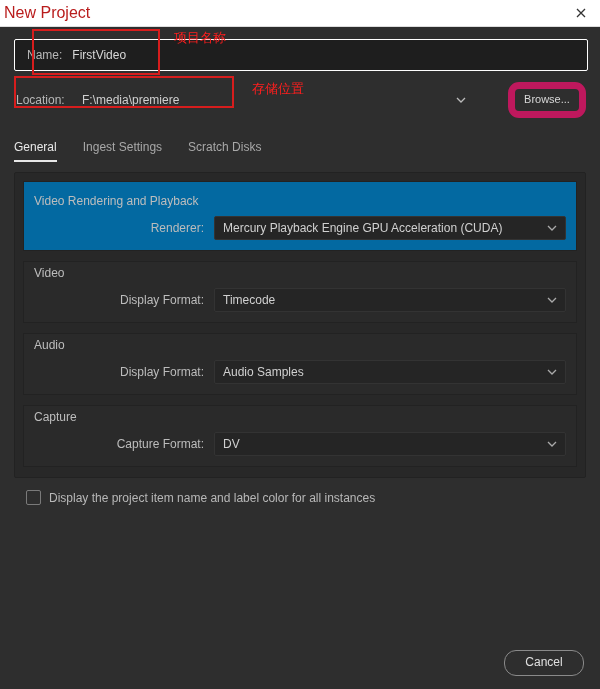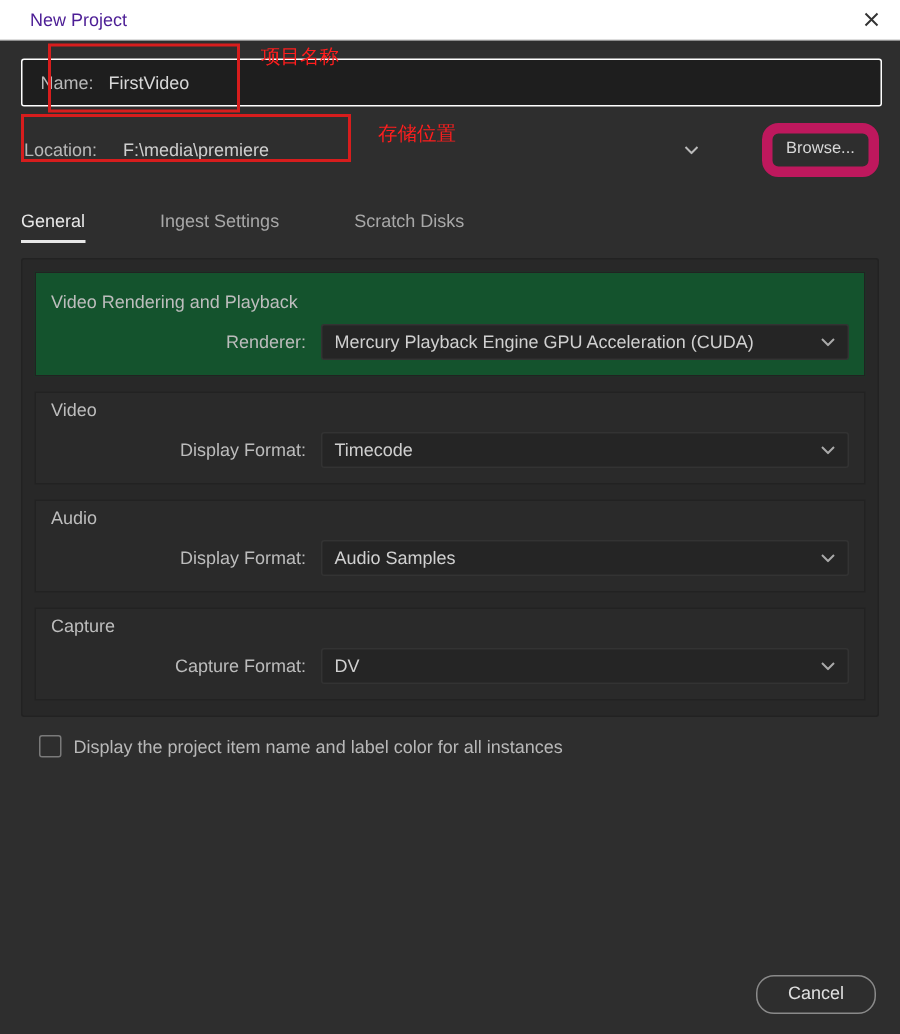--- a/index.html
+++ b/index.html
@@ -1,36 +1,36 @@
 <!DOCTYPE html>
 <html><head>
 <meta charset="utf-8">
 <style>
   html,body{margin:0;padding:0;height:100%;background:#535353;font-family:"Segoe UI",Tahoma,sans-serif;font-size:12px;color:#c8c8c8;}
   .win{width:600px;height:689px;background:#fff;}
   .titlebar{height:26px;display:flex;align-items:center;justify-content:space-between;border-bottom:1px solid #ddd;background:#fff;}
-  .titlebar .title{color:#4c1d95;padding-left:20px;font-size:12px;}
+  .titlebar .title{color:#b91c1c;padding-left:4px;font-size:16px;}
   .closebtn{width:38px;height:26px;display:flex;align-items:center;justify-content:center;color:#333;font-size:14px;cursor:pointer;}
   .body{height:663px;background:#2e2e2e;position:relative;}
   .inner{padding:12px 14px 0 14px;}
   .namebox{height:30px;border:1px solid #fff;background:#1e1e1e;border-radius:2px;width:100%;display:flex;align-items:center;}
   .namebox .lbl{color:#b8b8b8;padding:0 8px 0 12px;}
   .namebox input{flex:1;background:transparent;border:none;color:#d8d8d8;font-size:12px;outline:none;height:24px;}
   .redover{position:absolute;border:2px solid #d71d1d;pointer-events:none;}
   .redtxt{position:absolute;color:#ff1e1e;font-size:13px;pointer-events:none;}
   .loc{display:flex;align-items:center;margin-top:11px;}
   .loc .lbl{color:#b8b8b8;width:60px;padding-left:2px;}
   .loc .locpath{flex:1;height:22px;line-height:22px;color:#cfcfcf;padding-left:6px;position:relative;}
   .loc .locdrop{width:30px;text-align:center;color:#bbb;cursor:pointer;}
   .browsebtn{width:64px;height:22px;line-height:21px;border:7px solid #be185d;border-radius:11px;text-align:center;color:#d8d8d8;font-size:11px;cursor:pointer;margin-left:22px;}
-  .tabs{display:flex;margin-top:16px;gap:24px;}
+  .tabs{display:flex;margin-top:16px;}
   .tab{padding:6px 0;margin-right:26px;color:#a8a8a8;cursor:pointer;font-size:12px;}
   .tab.active{color:#e8e8e8;border-bottom:2px solid #e8e8e8;}
   .panel{border:1px solid #222;background:#282828;border-radius:2px;margin-top:10px;padding:0;}
-  .section{border:1px solid #222;background:#14532d;margin:8px 8px 10px 8px;position:relative;}
+  .section{border:1px solid #222;background:#0369a1;margin:8px 8px 10px 8px;position:relative;}
   .secname{position:relative;left:10px;top:4px;color:#bdbdbd;font-size:12px;margin-bottom:6px;}
   .fld{display:flex;align-items:center;padding:6px 10px 10px 10px;}
   .fldlbl{width:170px;text-align:right;color:#bcbcbc;padding-right:10px;}
   .dropdown{flex:1;height:22px;display:flex;align-items:center;justify-content:space-between;background:#252525;border:1px solid #333;border-radius:2px;padding:0 8px;color:#d0d0d0;cursor:pointer;}
   .dropdown .dd-arrow{color:#aaa;}
   .sec-single{border:1px solid #222;background:#2a2a2a;margin:0 8px 10px 8px;}
   .sec-top{padding-top:8px;}
   .checkrow{display:flex;align-items:center;padding:12px 4px 0 12px;color:#b8b8b8;}
   .chkbox{width:13px;height:13px;border:1px solid #7a7a7a;border-radius:2px;margin-right:8px;display:inline-block;cursor:pointer;}
   .btnbar{position:absolute;bottom:14px;right:16px;display:flex;gap:10px;}

